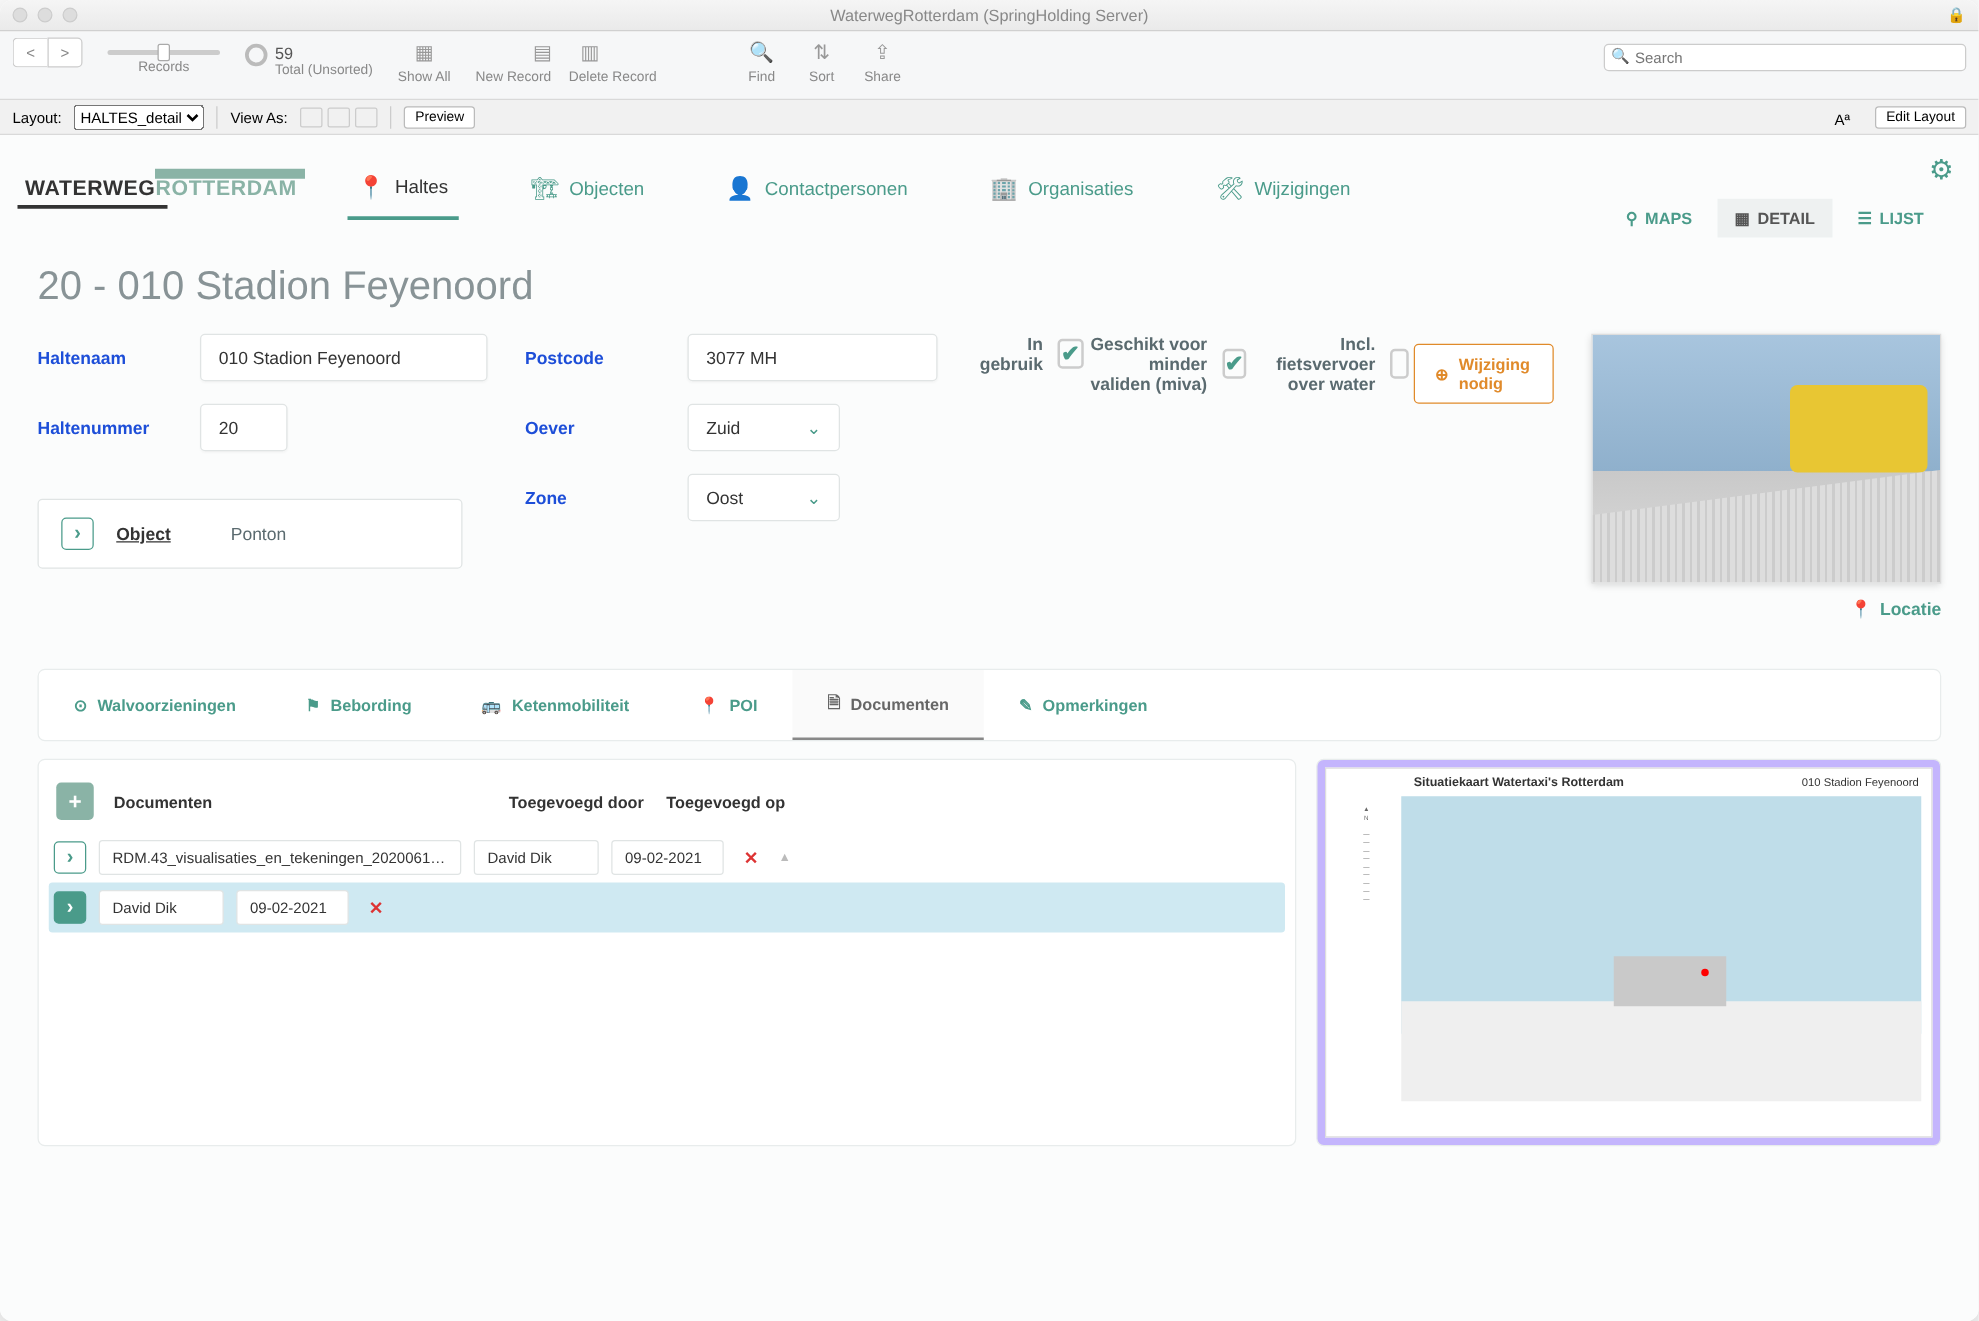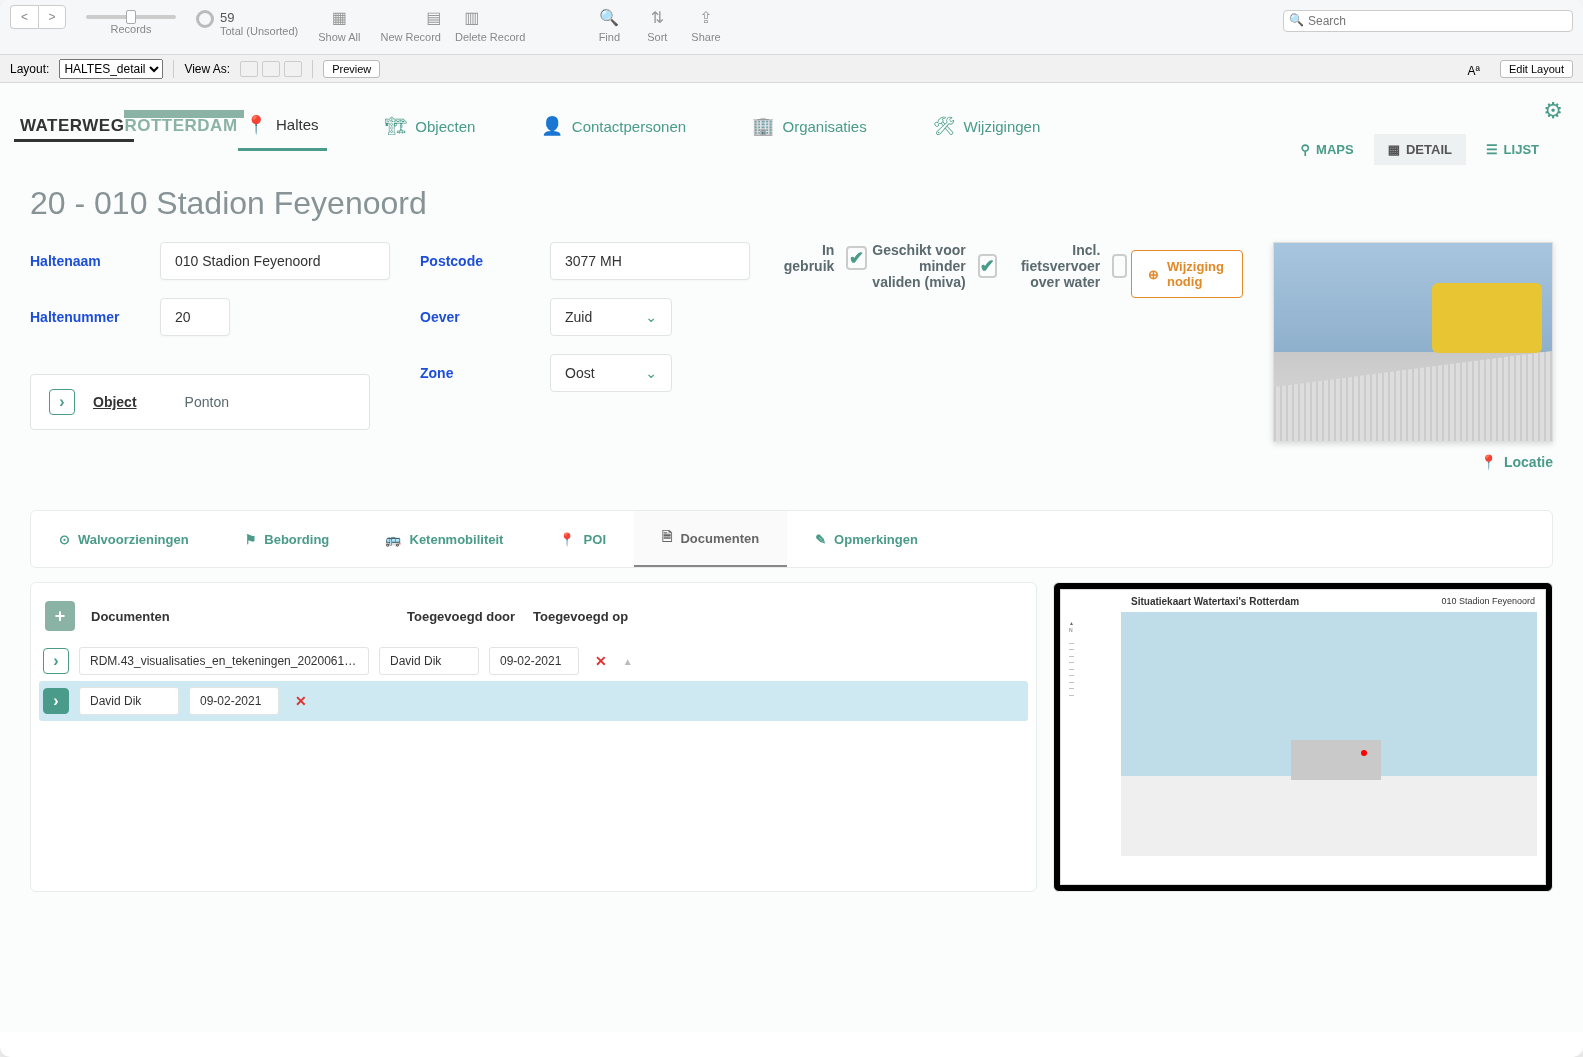--- a/index.html
+++ b/index.html
@@ -36,21 +36,21 @@
 .layoutbar{height:28px; background:#f1f1f1; border-bottom:1px solid #d9d9d9; display:flex; align-items:center; padding:0 10px; font-size:12px; gap:10px;}
 .layoutbar select{font-size:12px; height:20px;}
 .layoutbar .divider{width:1px;height:18px;background:#ccc;}
 .layoutbar button{font-size:11px; padding:2px 8px; border:1px solid #bbb; background:#fff; border-radius:3px;}
 .viewas-icons{display:flex; gap:4px;}
 .viewas-icons span{width:18px;height:16px;border:1px solid #ccc;border-radius:2px;}
 .layoutbar .right{margin-left:auto; display:flex; gap:20px; align-items:flex-end;}
 
 
 .app { background:#fbfcfc; height: calc(100% - 108px); overflow:auto;}
-.app-header{display:flex; align-items:center; padding:15px 20px 0 20px; }
+.app-header{display:flex; align-items:center; padding:15px 20px 0 20px; gap:40px;}
 .brand{display:flex; align-items:center;}
 .brand-box{position:relative; padding:4px 0;}
 .brand-text{font-size:17px; font-weight:700; color:#333; letter-spacing:0.5px;}
 .brand-text .light{color:#8ab3a6; font-weight:700;}
 .brand-bar{position:absolute; top:-2px; right:-6px; width:120px; height:8px; background:#8ab3a6;}
 .brand-underline{position:absolute; bottom:-2px; left:-6px; width:120px; height:3px; background:#333;}
 
 .mainnav{display:flex; gap:50px; align-items:center;}
 .mainnav .item{display:flex; align-items:center; gap:8px; color:#4a9b8a; font-size:15px; font-weight:500; padding:12px 8px; cursor:pointer;}
 .mainnav .item.active{color:#333; border-bottom:3px solid #4a9b8a;}
@@ -107,37 +107,46 @@
 .doc-row.sel{background:#cfe9f2;}
 .doc-row .arrow-btn{width:26px;height:26px;background:#fff;}
 .doc-row.sel .arrow-btn{background:#4a9b8a;color:#fff;border-color:#4a9b8a;}
 .cell{background:#fff;border:1px solid #e0e4e4;border-radius:3px;padding:6px 10px;font-size:12px;color:#333;}
 .cell.name{width:290px; white-space:nowrap; overflow:hidden; text-overflow:ellipsis;}
 .cell.by{width:100px;}
 .cell.date{width:90px;}
 .del{color:#d33;font-weight:bold;font-size:14px;cursor:pointer;padding:0 6px;}
 .upd{color:#bbb;font-size:10px;}
 
-.preview-panel{width:500px;height:310px;background:#000000;border:1px solid #e8ecec;border-radius:6px;padding:6px;}
+.preview-panel{width:500px;height:310px;background:#c4b5fd;border:1px solid #e8ecec;border-radius:6px;padding:6px;text-align:center;}
 .preview-inner{width:100%;height:100%;border:1px solid #ddd;position:relative;background:#fff;}
 .map-title{position:absolute;top:6px;left:70px;font-size:10px;font-weight:bold;color:#333;}
 .map-sub{position:absolute;top:6px;right:10px;font-size:9px;color:#333;}
 .map-water{position:absolute;top:22px;left:60px;right:8px;height:190px;background:#bfdde9;}
 .map-land{position:absolute;bottom:28px;left:60px;right:8px;height:80px;background:#efefef;}
 .map-pier{position:absolute;top:150px;left:230px;width:90px;height:40px;background:#c9c9c9;}
 .map-dot{position:absolute;top:160px;left:300px;width:6px;height:6px;background:red;border-radius:50%;}
 .map-legend{position:absolute;top:30px;left:8px;width:48px;font-size:5px;color:#666;line-height:1.3;}
 
 .chev-down::after{content:"⌄";}
 </style>
 </head>
 <body>
 
 <div class="mac-window">
 
+  <div class="titlebar">
+    <div class="traffic">
+      <span></span>
+      <span></span>
+      <span></span>
+    </div>
+    <div class="title">WaterwegRotterdam (SpringHolding Server)</div>
+    <div class="lock">🔒</div>
+  </div>
 
   <div class="toolbar">
     <div class="tool-group">
       <div class="navbtns">
         <button>&lt;</button>
         <button>&gt;</button>
       </div>
     </div>
     <div class="slider-wrap">
       <div class="slider">

